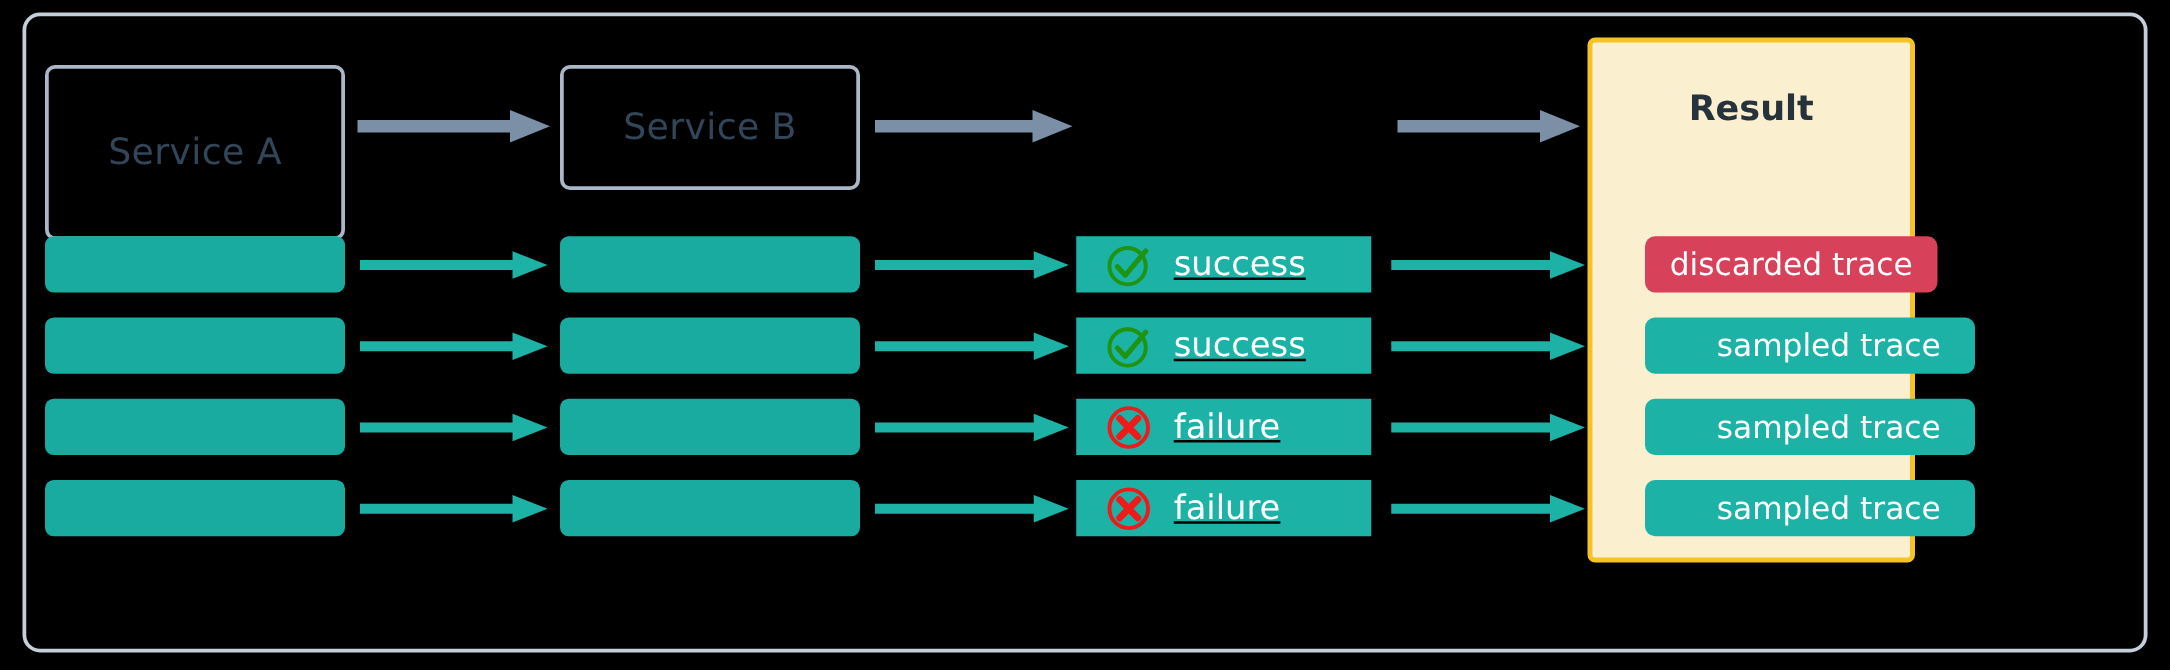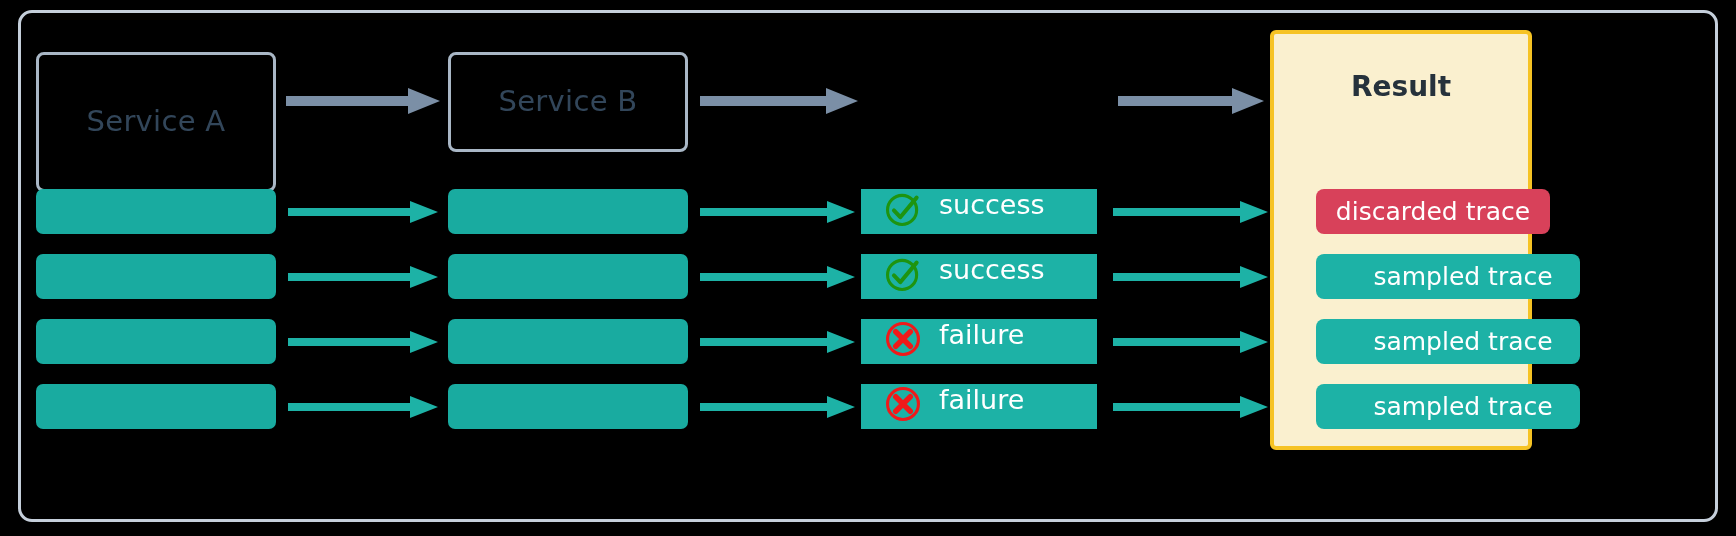--- a/index.html
+++ b/index.html
@@ -94,23 +94,24 @@
     position: absolute;
     background: #19ABA0;
     border-radius: 7px;
   }
 
   
   .status-badge {
     position: absolute;
     background: #1DB2A6;
     display: flex;
-    align-items: flex-start;
+    align-items: center;
     box-sizing: border-box;
     padding-left: 22px;
+    text-decoration: underline;
   }
   .status-badge .ico {
     width: 40px;
     height: 40px;
     flex: 0 0 40px;
     display: block;
   }
   .status-badge .status-text {
     color: #ffffff;
     font-size: 27px;

